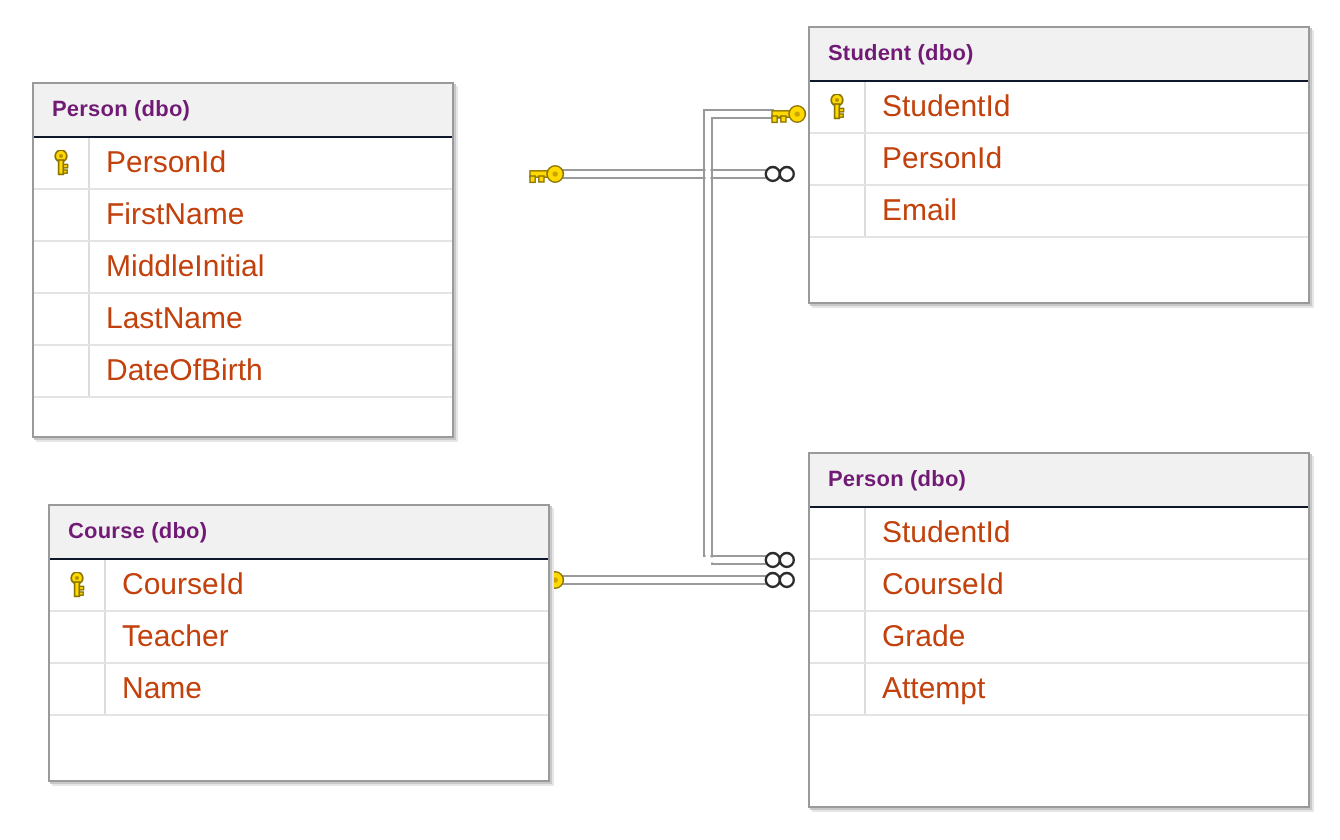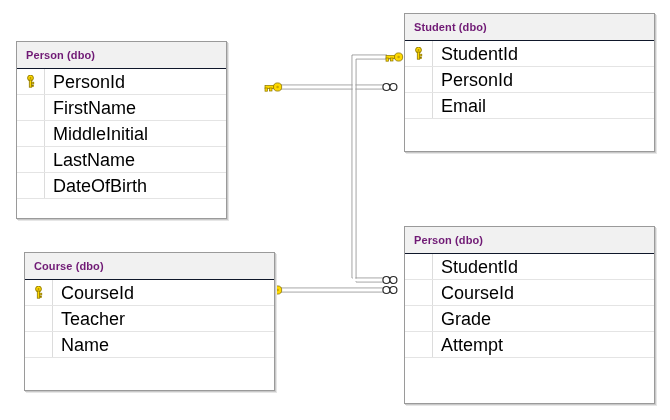--- a/index.html
+++ b/index.html
@@ -82,22 +82,22 @@
     width: 27px;
     min-width: 27px;
     height: 26px;
     display: flex;
     align-items: center;
     justify-content: center;
     box-sizing: border-box;
   }
   .field-name {
     padding-left: 9px;
-    font-size: 18px;
-    color: #000000;
+    font-size: 15px;
+    color: #c2410c;
     white-space: nowrap;
     overflow: hidden;
   }
   .filler-row {
     height: 22px;
     border-bottom: none;
   }
 
   
   .key-glyph { display: block; }

